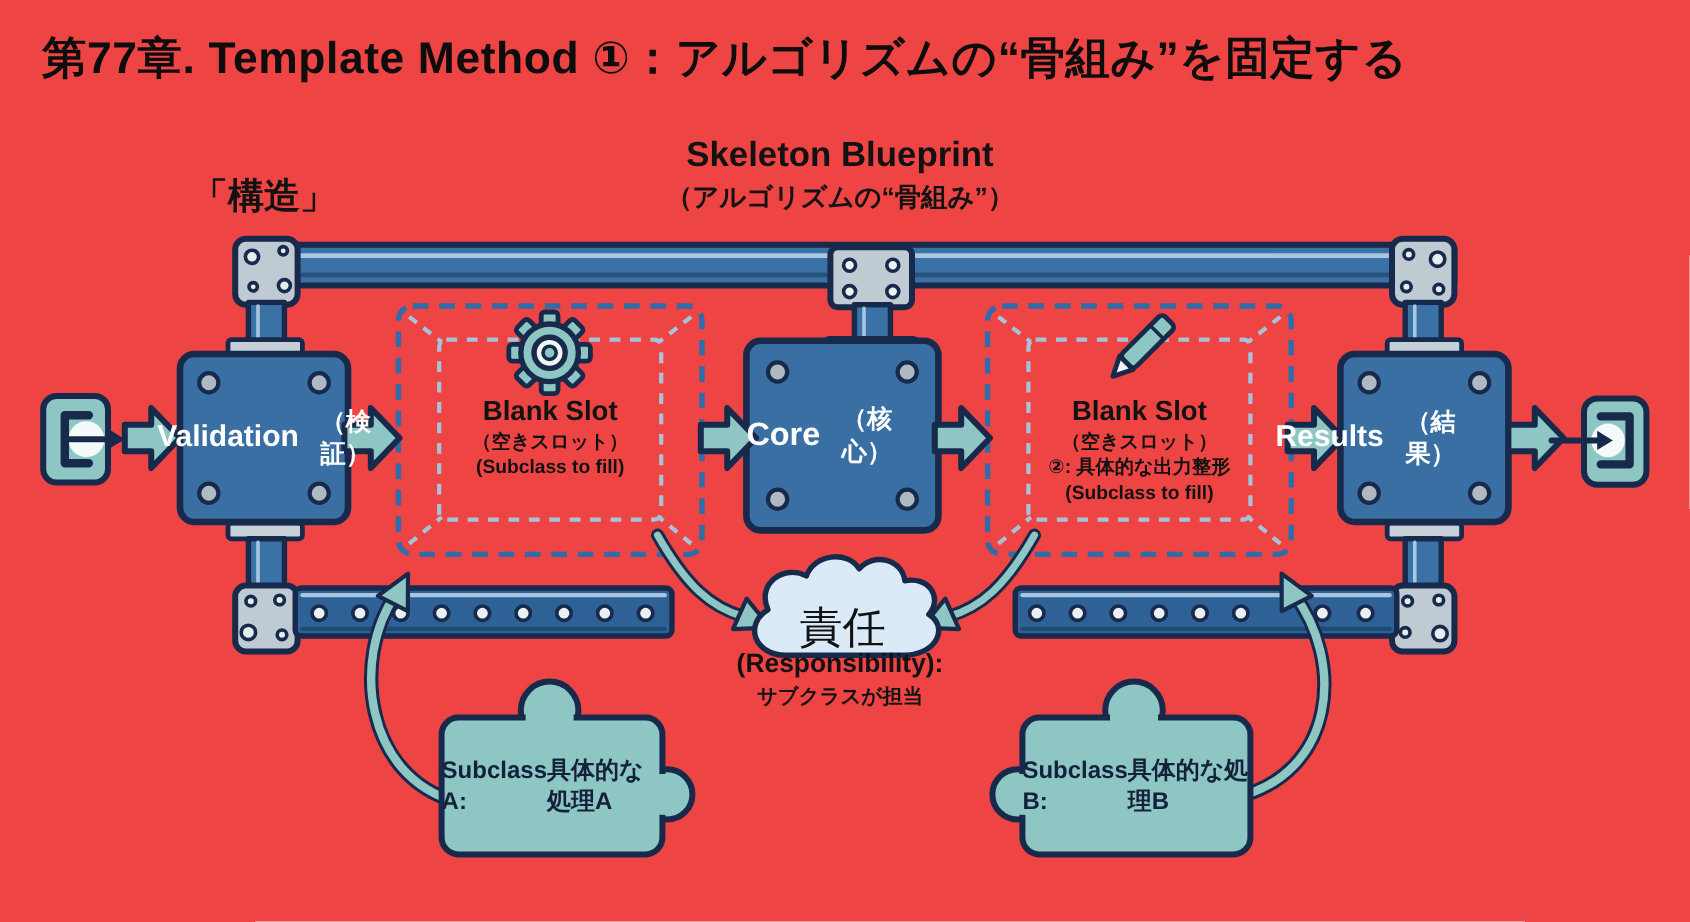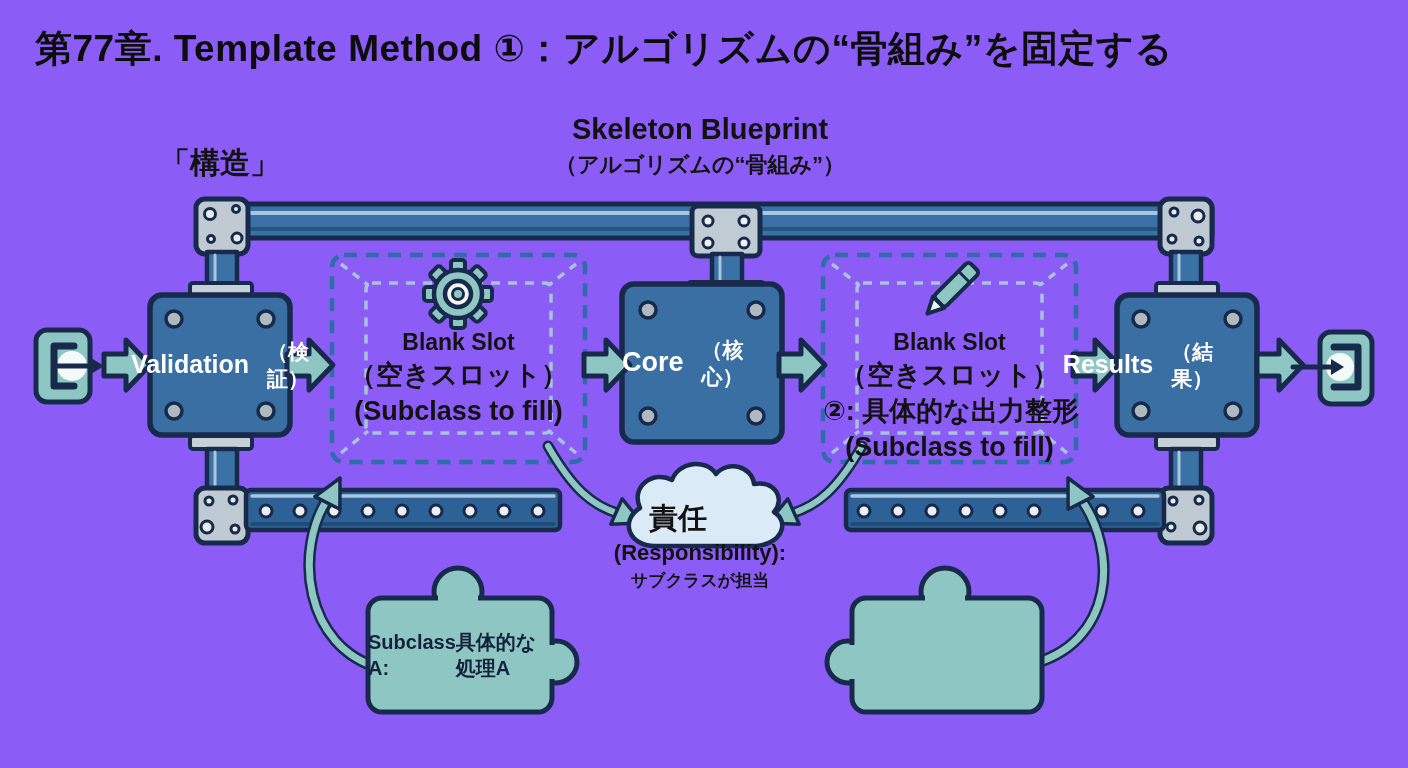--- a/index.html
+++ b/index.html
@@ -1,36 +1,36 @@
 <!DOCTYPE html>
 <html><head>
 <meta charset="utf-8">
 <style>
   html,body{margin:0;padding:0;background:#e9e7e2;}
   .stage{
     position:relative;width:1408px;height:768px;overflow:hidden;
-    background:#8b5cf6;
+    background:#ef4444;
     font-family:"Liberation Sans","DejaVu Sans",sans-serif;
   }
   svg{position:absolute;left:0;top:0;}
   .t{position:absolute;color:#121212;font-weight:700;white-space:nowrap;pointer-events:none;}
   .center{text-align:center;}
   .flexbox{display:flex;flex-direction:row;align-items:center;justify-content:center;pointer-events:none;position:absolute;}
   .page-title{left:35px;top:24px;font-size:37px;font-weight:800;letter-spacing:.5px;color:#0d0d0d;}
   .structure-label{left:160px;top:143px;font-size:30px;font-weight:800;}
   .bp-head{left:400px;top:113px;width:600px;font-size:29px;font-weight:800;}
   .bp-sub{left:400px;top:150px;width:600px;font-size:22px;font-weight:800;}
   .node-box{color:#ffffff;}
   .node-title{font-size:25px;font-weight:800;line-height:1.25;}
   .node-sub{font-size:21px;font-weight:800;line-height:1.3;margin-left:18px;}
   .core-title{font-size:27px;}
   .slot-text{width:253px;line-height:1.32;}
   .slot-title{font-size:23px;font-weight:800;line-height:1.35;}
-  .slot-line{font-size:27px;font-weight:800;line-height:1.33;}
-  .cloud-label{left:618px;top:499px;width:120px;font-size:29px;font-weight:700;}
+  .slot-line{font-size:16px;font-weight:800;line-height:1.33;}
+  .cloud-label{left:642px;top:499px;width:120px;font-size:36px;font-weight:400;}
   .resp1{left:560px;top:540px;width:280px;font-size:22px;font-weight:800;}
   .resp2{left:560px;top:569px;width:280px;font-size:17px;font-weight:800;}
   .puzzle-text{color:#14213a;}
   .pz-title{font-size:20px;font-weight:800;line-height:1.3;}
   .pz-sub{font-size:20px;font-weight:800;line-height:1.3;}
   .creation-label{left:645px;top:638px;font-size:30px;font-weight:800;}
 </style>
 </head>
 <body>
 
@@ -306,15 +306,19 @@
 
 <div class="t center cloud-label">責任</div>
 <div class="t center resp1">(Responsibility):</div>
 <div class="t center resp2">サブクラスが担当</div>
 
 <div class="flexbox puzzle-text" style="left:368px;top:598px;width:184px;height:114px;">
   <div class="pz-title">Subclass A:</div>
   <div class="pz-sub">具体的な処理A</div>
 </div>
 
+<div class="flexbox puzzle-text" style="left:852px;top:598px;width:190px;height:114px;">
+  <div class="pz-title">Subclass B:</div>
+  <div class="pz-sub">具体的な処理B</div>
+</div>
 
 
 </div>
 
 </body></html>

